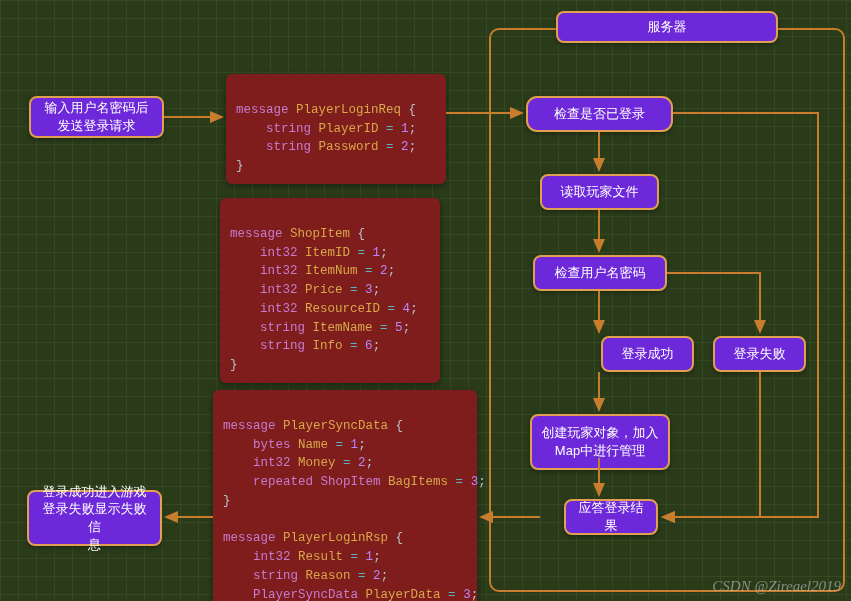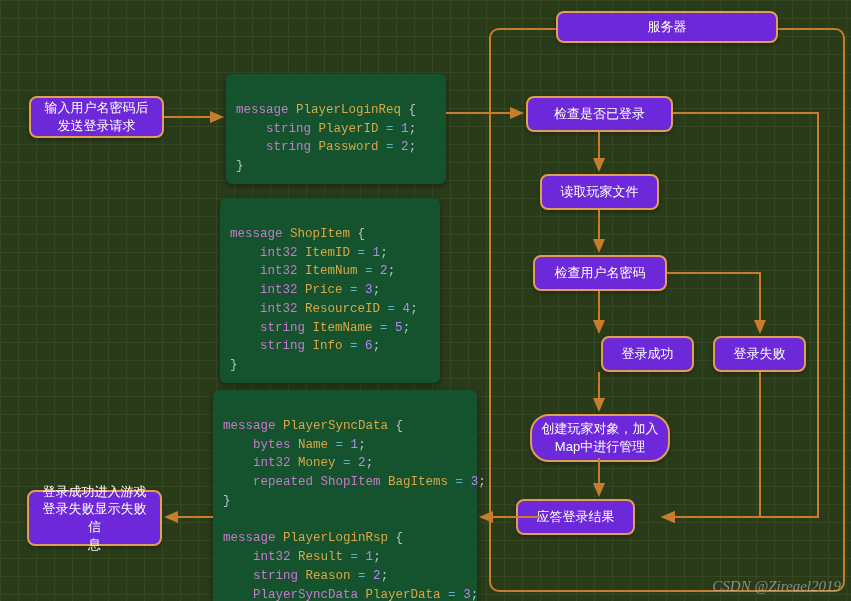--- a/index.html
+++ b/index.html
@@ -41,21 +41,21 @@
     border-radius: 10px;
     background: transparent;
   }
   .server-title {
     position: absolute;
     left: 556px; top: 11px;
     width: 222px; height: 32px;
   }
   .code-box {
     position: absolute;
-    background: #14532d;
+    background: #7f1d1d;
     border-radius: 6px;
     padding: 8px 10px;
     font-family: "Consolas", "Courier New", monospace;
     font-size: 12.5px;
     color: #b8c0cc;
     line-height: 1.5;
     box-shadow: 0 2px 6px rgba(0,0,0,0.4);
     white-space: pre;
   }
   .kw-msg { color: #c77bce; }
@@ -85,27 +85,27 @@
 </style>
 </head>
 <body>
 
 <div class="server-frame"></div>
 <div class="node server-title">服务器</div>
 
 <div class="node" style="left:29px; top:96px; width:135px; height:42px;">输入用户名密码后<br>发送登录请求</div>
 <div class="node" style="left:27px; top:490px; width:135px; height:56px;">登录成功进入游戏<br>登录失败显示失败信<br>息</div>
 
-<div class="node" style="left:526px; top:96px; width:147px; height:36px;">检查是否已登录</div>
+<div class="node" style="left:526px; top:96px; width:147px; height:36px;border-radius:11px;">检查是否已登录</div>
 <div class="node" style="left:540px; top:174px; width:119px; height:36px;">读取玩家文件</div>
 <div class="node" style="left:533px; top:255px; width:134px; height:36px;">检查用户名密码</div>
 <div class="node" style="left:553px; top:336px; width:93px; height:36px;margin-left:48px;">登录成功</div>
 <div class="node" style="left:713px; top:336px; width:93px; height:36px;">登录失败</div>
-<div class="node" style="left:530px; top:414px; width:140px; height:48px;border-radius:19px;">创建玩家对象，加入<br>Map中进行管理</div>
-<div class="node" style="left:516px; top:499px; width:119px; height:36px;">应答登录结果</div>
+<div class="node" style="left:530px; top:414px; width:140px; height:56px;">创建玩家对象，加入<br>Map中进行管理</div>
+<div class="node" style="left:564px; top:499px; width:94px; height:36px;">应答登录结果</div>
 
 <div class="code-box" style="left:226px; top:74px; width:220px;">
 <span class="kw-msg">message</span> <span class="kw-name">PlayerLoginReq</span> <span class="kw-punct">{</span>
     <span class="kw-type">string</span> <span class="kw-field">PlayerID</span> <span class="kw-eq">=</span> <span class="kw-num">1</span><span class="kw-punct">;</span>
     <span class="kw-type">string</span> <span class="kw-field">Password</span> <span class="kw-eq">=</span> <span class="kw-num">2</span><span class="kw-punct">;</span>
 <span class="kw-punct">}</span></div>
 
 <div class="code-box" style="left:220px; top:198px; width:220px;">
 <span class="kw-msg">message</span> <span class="kw-name">ShopItem</span> <span class="kw-punct">{</span>
     <span class="kw-type">int32</span> <span class="kw-field">ItemID</span> <span class="kw-eq">=</span> <span class="kw-num">1</span><span class="kw-punct">;</span>

